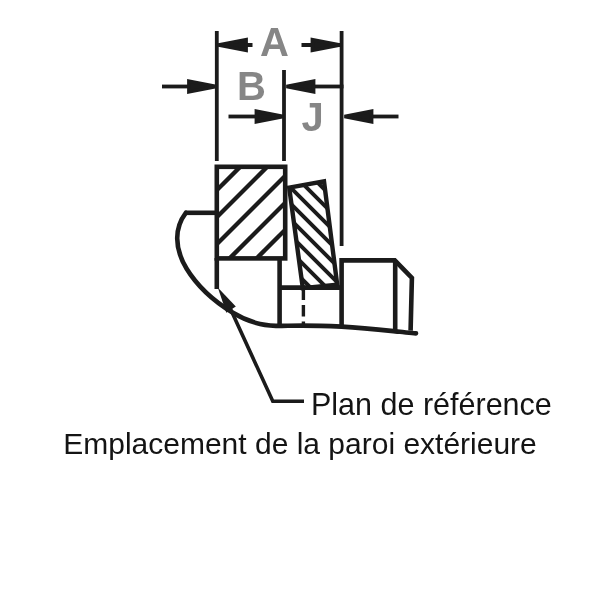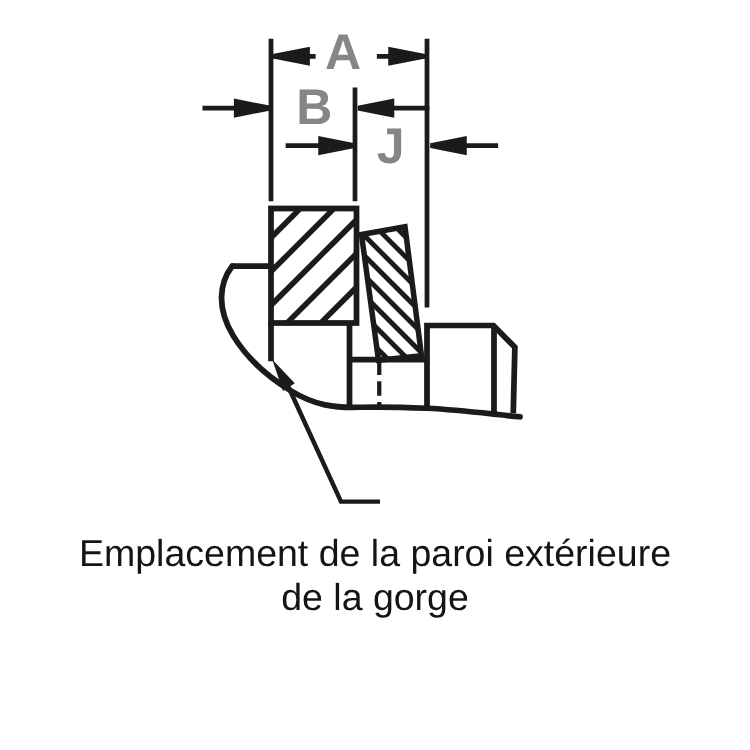--- a/index.html
+++ b/index.html
@@ -111,19 +111,19 @@
     <g stroke="#1b1b1b" fill="none">
       <polygon fill="#1b1b1b" stroke="none" points="217.8,287.5 226.3,312.8 235.8,306.6"></polygon>
       <path d="M230.5 309 L272.8 401.3 H304" stroke-width="3.6"></path>
     </g>
   </svg>
 
   <div class="dim-letter dim-letter-a">A</div>
   <div class="dim-letter dim-letter-b">B</div>
   <div class="dim-letter dim-letter-j">J</div>
 
+  <div class="leader-label">Plan de référence</div>
 
   <div class="caption">
     <div>Emplacement de la paroi extérieure</div>
-    <div>de la gorge</div>
   </div>
 
 </div>
 
 </body></html>

